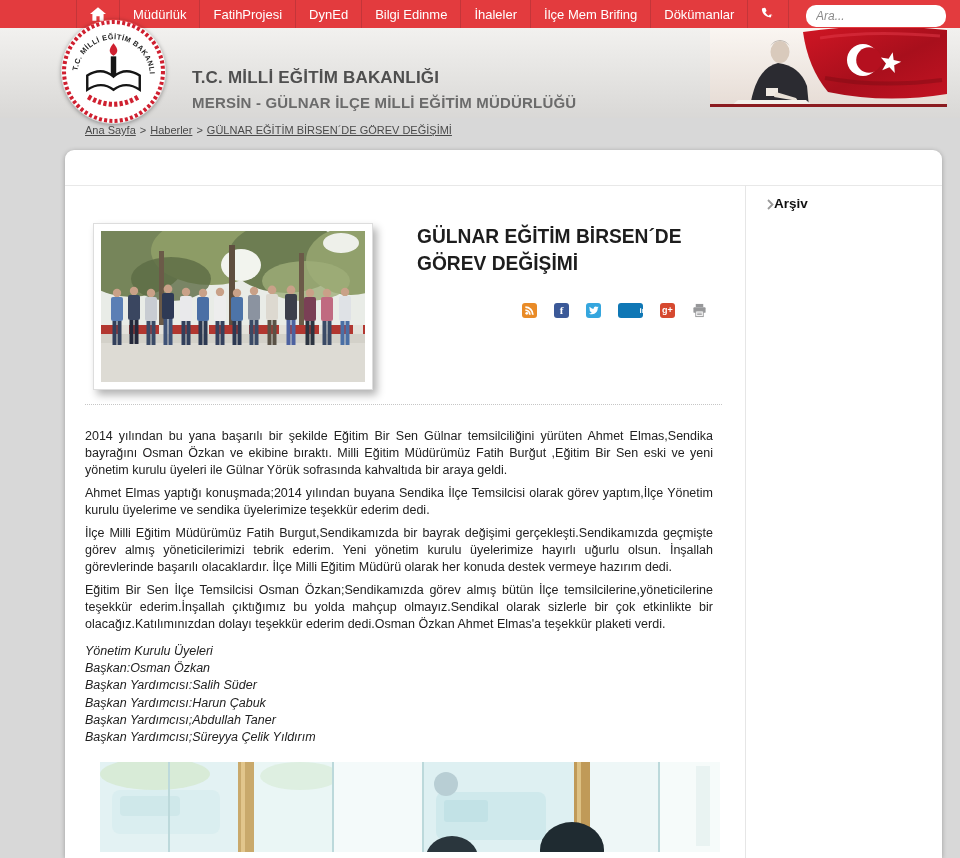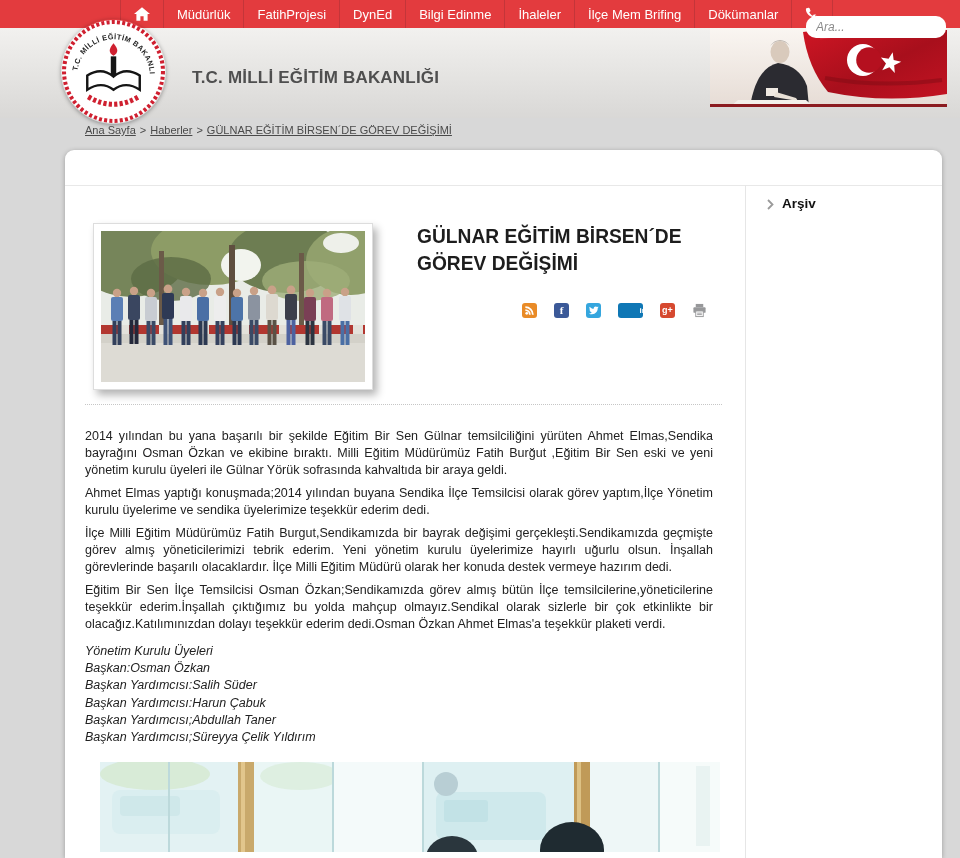--- a/index.html
+++ b/index.html
@@ -1,25 +1,25 @@
 <!DOCTYPE html>
 <html><head>
 <meta charset="utf-8">
 <style>
   * { margin:0; padding:0; box-sizing:border-box; }
   html,body { width:960px; height:858px; overflow:hidden; font-family:"Liberation Sans", sans-serif; }
   body { background:#d8d8d8; position:relative; }
 
   
   .navbar { position:absolute; top:0; left:0; width:960px; height:28px; background:#e33b3e; z-index:5; display:flex; align-items:stretch; }
-  .nav-menu { display:flex; margin-left:120px; align-items:stretch; }
+  .nav-menu { display:flex; margin-left:76px; align-items:stretch; }
   .nav-item { display:flex; align-items:center; padding:0 13px; color:#fff; font-size:13px; text-decoration:none; border-left:1px solid #c43539; cursor:pointer; white-space:nowrap; }
   .nav-item:last-child { border-right:1px solid #c43539; }
   .nav-home svg { display:block; }
-  .searchbox { position:absolute; right:14px; top:16px; width:140px; height:22px; background:#fff; border-radius:10px; display:flex; align-items:center; }
+  .searchbox { position:absolute; right:14px; top:5px; width:140px; height:22px; background:#fff; border-radius:10px; display:flex; align-items:center; }
   .searchbox input { border:none; outline:none; background:transparent; flex:1; padding:0 4px 0 10px; font-size:12px; font-style:italic; color:#555; font-family:"Liberation Sans", sans-serif; }
   .searchbox input::placeholder { color:#8a8a8a; font-style:italic; }
 
   
   .header { position:absolute; top:28px; left:0; width:960px; height:90px; background:linear-gradient(#f2f1ef, #d9d8d6); }
   .logo { position:absolute; left:61px; top:19px; width:105px; height:105px; z-index:9; cursor:pointer; border-radius:50%; box-shadow:0 1px 4px rgba(0,0,0,.35); }
   .site-titles { position:absolute; left:192px; top:40px; }
   .site-title1 { font-size:17px; font-weight:bold; color:#4f4f4f; letter-spacing:.2px; }
   .site-title2 { font-size:15px; font-weight:bold; color:#6b6b6b; margin-top:6px; letter-spacing:.2px; }
   .ataturk { position:absolute; right:13px; top:0; width:237px; height:79px; }
@@ -54,21 +54,21 @@
 
   .article-body { position:absolute; top:243px; left:0; width:628px; font-size:12.5px; line-height:17px; color:#222; }
   .article-body p { text-align:justify; margin-bottom:6px; }
   .board { margin-top:10px;font-style:italic; }
   .board div { line-height:17.2px; }
 
   .photo2 { margin:16px 0 0 15px; width:620px; height:90px; }
   .photo2 svg { display:block; }
 
   .sidebar { position:absolute; left:680px; top:35px; width:197px; }
-  .arsiv { display:flex; align-items:flex-start; gap:8px; margin:11px 0 0 22px; cursor:pointer; }
+  .arsiv { display:flex; align-items:flex-start; gap:0; margin:11px 0 0 22px; cursor:pointer; }
   .arsiv .chev { width:7px; height:11px; }
   .arsiv .lbl { font-size:13.5px; font-weight:bold; color:#111; }
 </style>
 </head>
 <body>
 
 <div class="page">
 
   <div class="navbar">
     <nav class="nav-menu">
@@ -96,20 +96,21 @@
     </nav>
     <div class="searchbox">
       <input type="text" placeholder="Ara..." style="">
 
     </div>
   </div>
 
   <div class="header">
     <div class="site-titles">
       <div class="site-title1">T.C. MİLLİ EĞİTİM BAKANLIĞI</div>
+      <div class="site-title2">MERSİN - GÜLNAR İLÇE MİLLİ EĞİTİM MÜDÜRLÜĞÜ</div>
     </div>
     <div class="ataturk">
       <svg width="237" height="79" viewBox="0 0 237 79">
         <defs>
           <linearGradient id="abg" x1="0" y1="0" x2="0" y2="1">
             <stop offset="0" stop-color="#faf6f2"></stop>
               <stop offset="1" stop-color="#e6dcd5"></stop>
           </linearGradient>
           <linearGradient id="fr" x1="0" y1="0" x2="1" y2="1">
             <stop offset="0" stop-color="#d01624"></stop>

